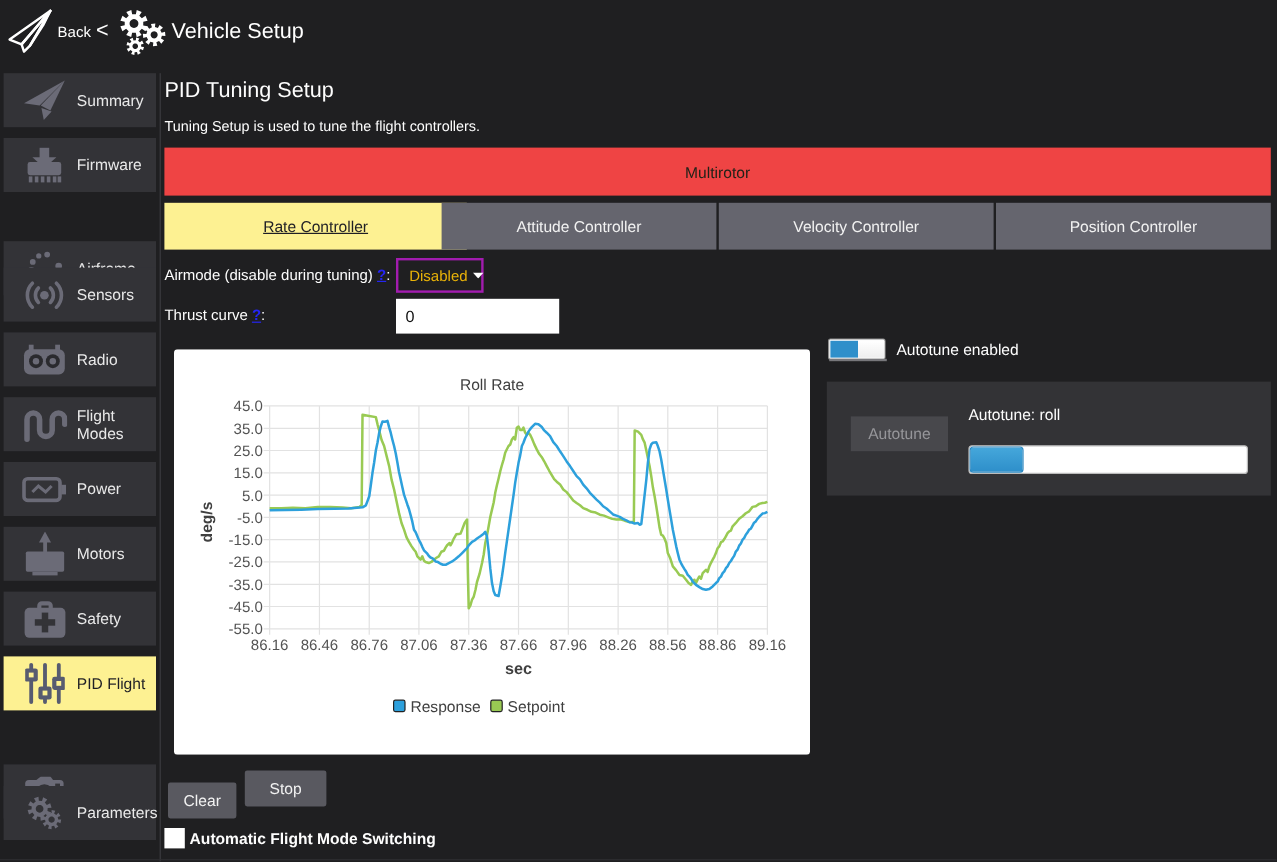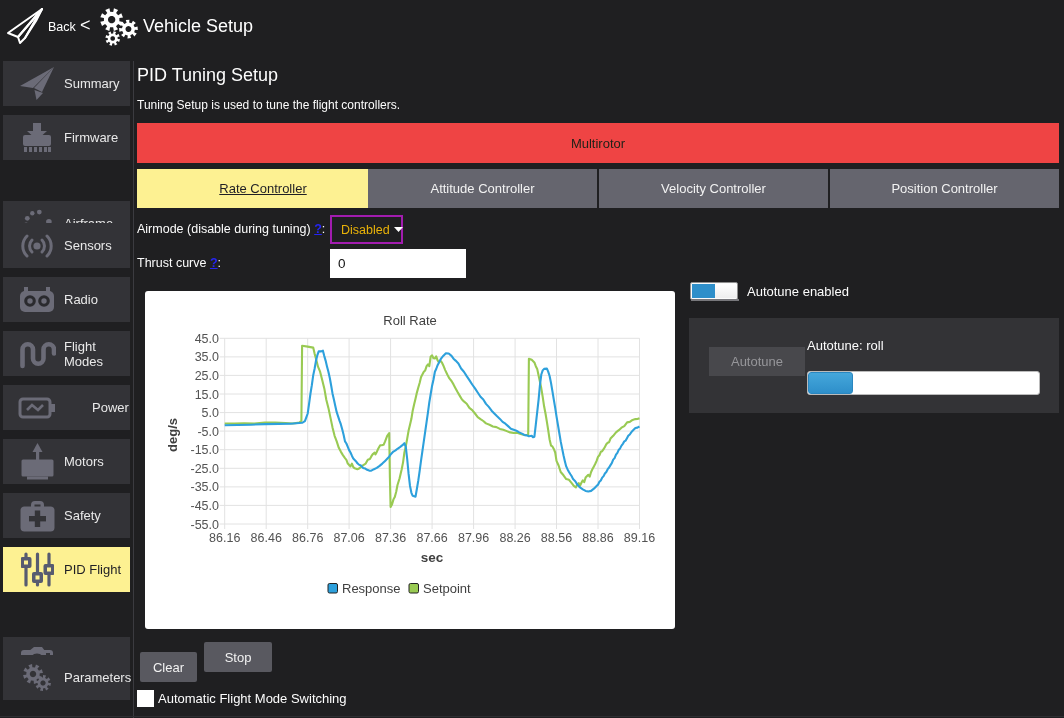--- a/index.html
+++ b/index.html
@@ -114,21 +114,21 @@
     <div class="lb">Radio</div>
   </div>
 <div class="sbtn" style="top:331px;">
     <div class="ic">
       <svg width="38" height="30" viewBox="0 0 38 30">
         <path d="M4.5,27 L4.5,10.5 A5.25,5.25 0 0 1 15,10.5 L15,19.5 A5.25,5.25 0 0 0 25.5,19.5 L25.5,10.5 A5.25,5.25 0 0 1 36,10.5 L36,14.5" fill="none" stroke="#6b6b77" stroke-width="4.6" stroke-linecap="round"></path>
       </svg>
     </div>
     <div class="lb">Flight Modes</div>
   </div>
-<div class="sbtn" style="top:385px;gap:28px;">
+<div class="sbtn" style="top:385px;">
     <div class="ic">
       <svg width="38" height="22" viewBox="0 0 38 22">
         <g fill="none" stroke="#6b6b77" stroke-width="3">
 <rect x="2" y="2" width="30" height="18" rx="3"></rect>
         </g>
         <rect x="33" y="7" width="4" height="8" fill="#6b6b77"></rect>
 <path d="M9,13 L14,8 L20,13 L25,8" fill="none" stroke="#6b6b77" stroke-width="2.6"></path>
       </svg>
     </div>
     <div class="lb">Power</div>
@@ -281,26 +281,26 @@
 </svg>
 
 <div class="abs" style="left:690px;top:282px;width:48px;height:18px;background:#fbfbfb;border:1px solid #8e8e8e;border-radius:2px;">
   <div style="position:absolute;left:1px;top:1px;width:23px;height:14px;background:#2e8fca;"></div>
   <div style="position:absolute;left:24px;top:1px;width:22px;height:14px;background:linear-gradient(#ffffff,#eeeeee);"></div>
   <div style="position:absolute;left:0;bottom:-2px;width:48px;height:2px;background:#77777b;"></div>
 </div>
 <div class="abs" style="left:747px;top:284px;color:#fdfdfd;font-size:13px;">Autotune enabled</div>
 
 <div class="abs" style="left:689px;top:318px;width:370px;height:95px;background:#333336;">
-  <div style="position:absolute;left:20px;top:29px;width:96px;height:29px;background:#48484c;color:#96969a;font-size:13px;display:flex;align-items:center;justify-content:center;">Autotune</div>
+  <div style="position:absolute;left:20px;top:29px;width:81px;height:29px;background:#48484c;color:#96969a;font-size:13px;display:flex;align-items:center;justify-content:center;">Autotune</div>
   <div style="position:absolute;left:118px;top:20px;color:#fdfdfd;font-size:13px;">Autotune: roll</div>
   <div style="position:absolute;left:118px;top:53px;width:233px;height:24px;background:#fff;border:1px solid #bbb;border-radius:3px;">
     <div style="position:absolute;left:0px;top:0px;width:45px;height:22px;background:linear-gradient(#45a7db,#2e8fca);border:1px solid #2a86bf;border-radius:3px;"></div>
   </div>
 </div>
 
 <div class="abs" style="left:140px;top:652px;width:57px;height:30px;border-radius:2px;background:#595960;color:#f2f2f2;font-size:13px;display:flex;align-items:center;justify-content:center;">Clear</div>
 <div class="abs" style="left:204px;top:642px;width:68px;height:30px;border-radius:2px;background:#595960;color:#f2f2f2;font-size:13px;display:flex;align-items:center;justify-content:center;">Stop</div>
 <div class="abs" style="left:137px;top:690px;width:17px;height:17px;background:#fff;"></div>
-<div class="abs" style="left:158px;top:691px;color:#fdfdfd;font-size:13px;">Automatic Flight Mode Switching</div>
+<div class="abs" style="left:158px;top:691px;color:#fdfdfd;font-size:13px;font-weight:bold;">Automatic Flight Mode Switching</div>
 
 <div class="abs" style="left:133px;top:61px;width:1px;height:657px;background:#3b3b40;"></div>
 <div class="abs" style="left:0px;top:716px;width:1064px;height:1px;background:#2e2e32;"></div>
 
 </body></html>

